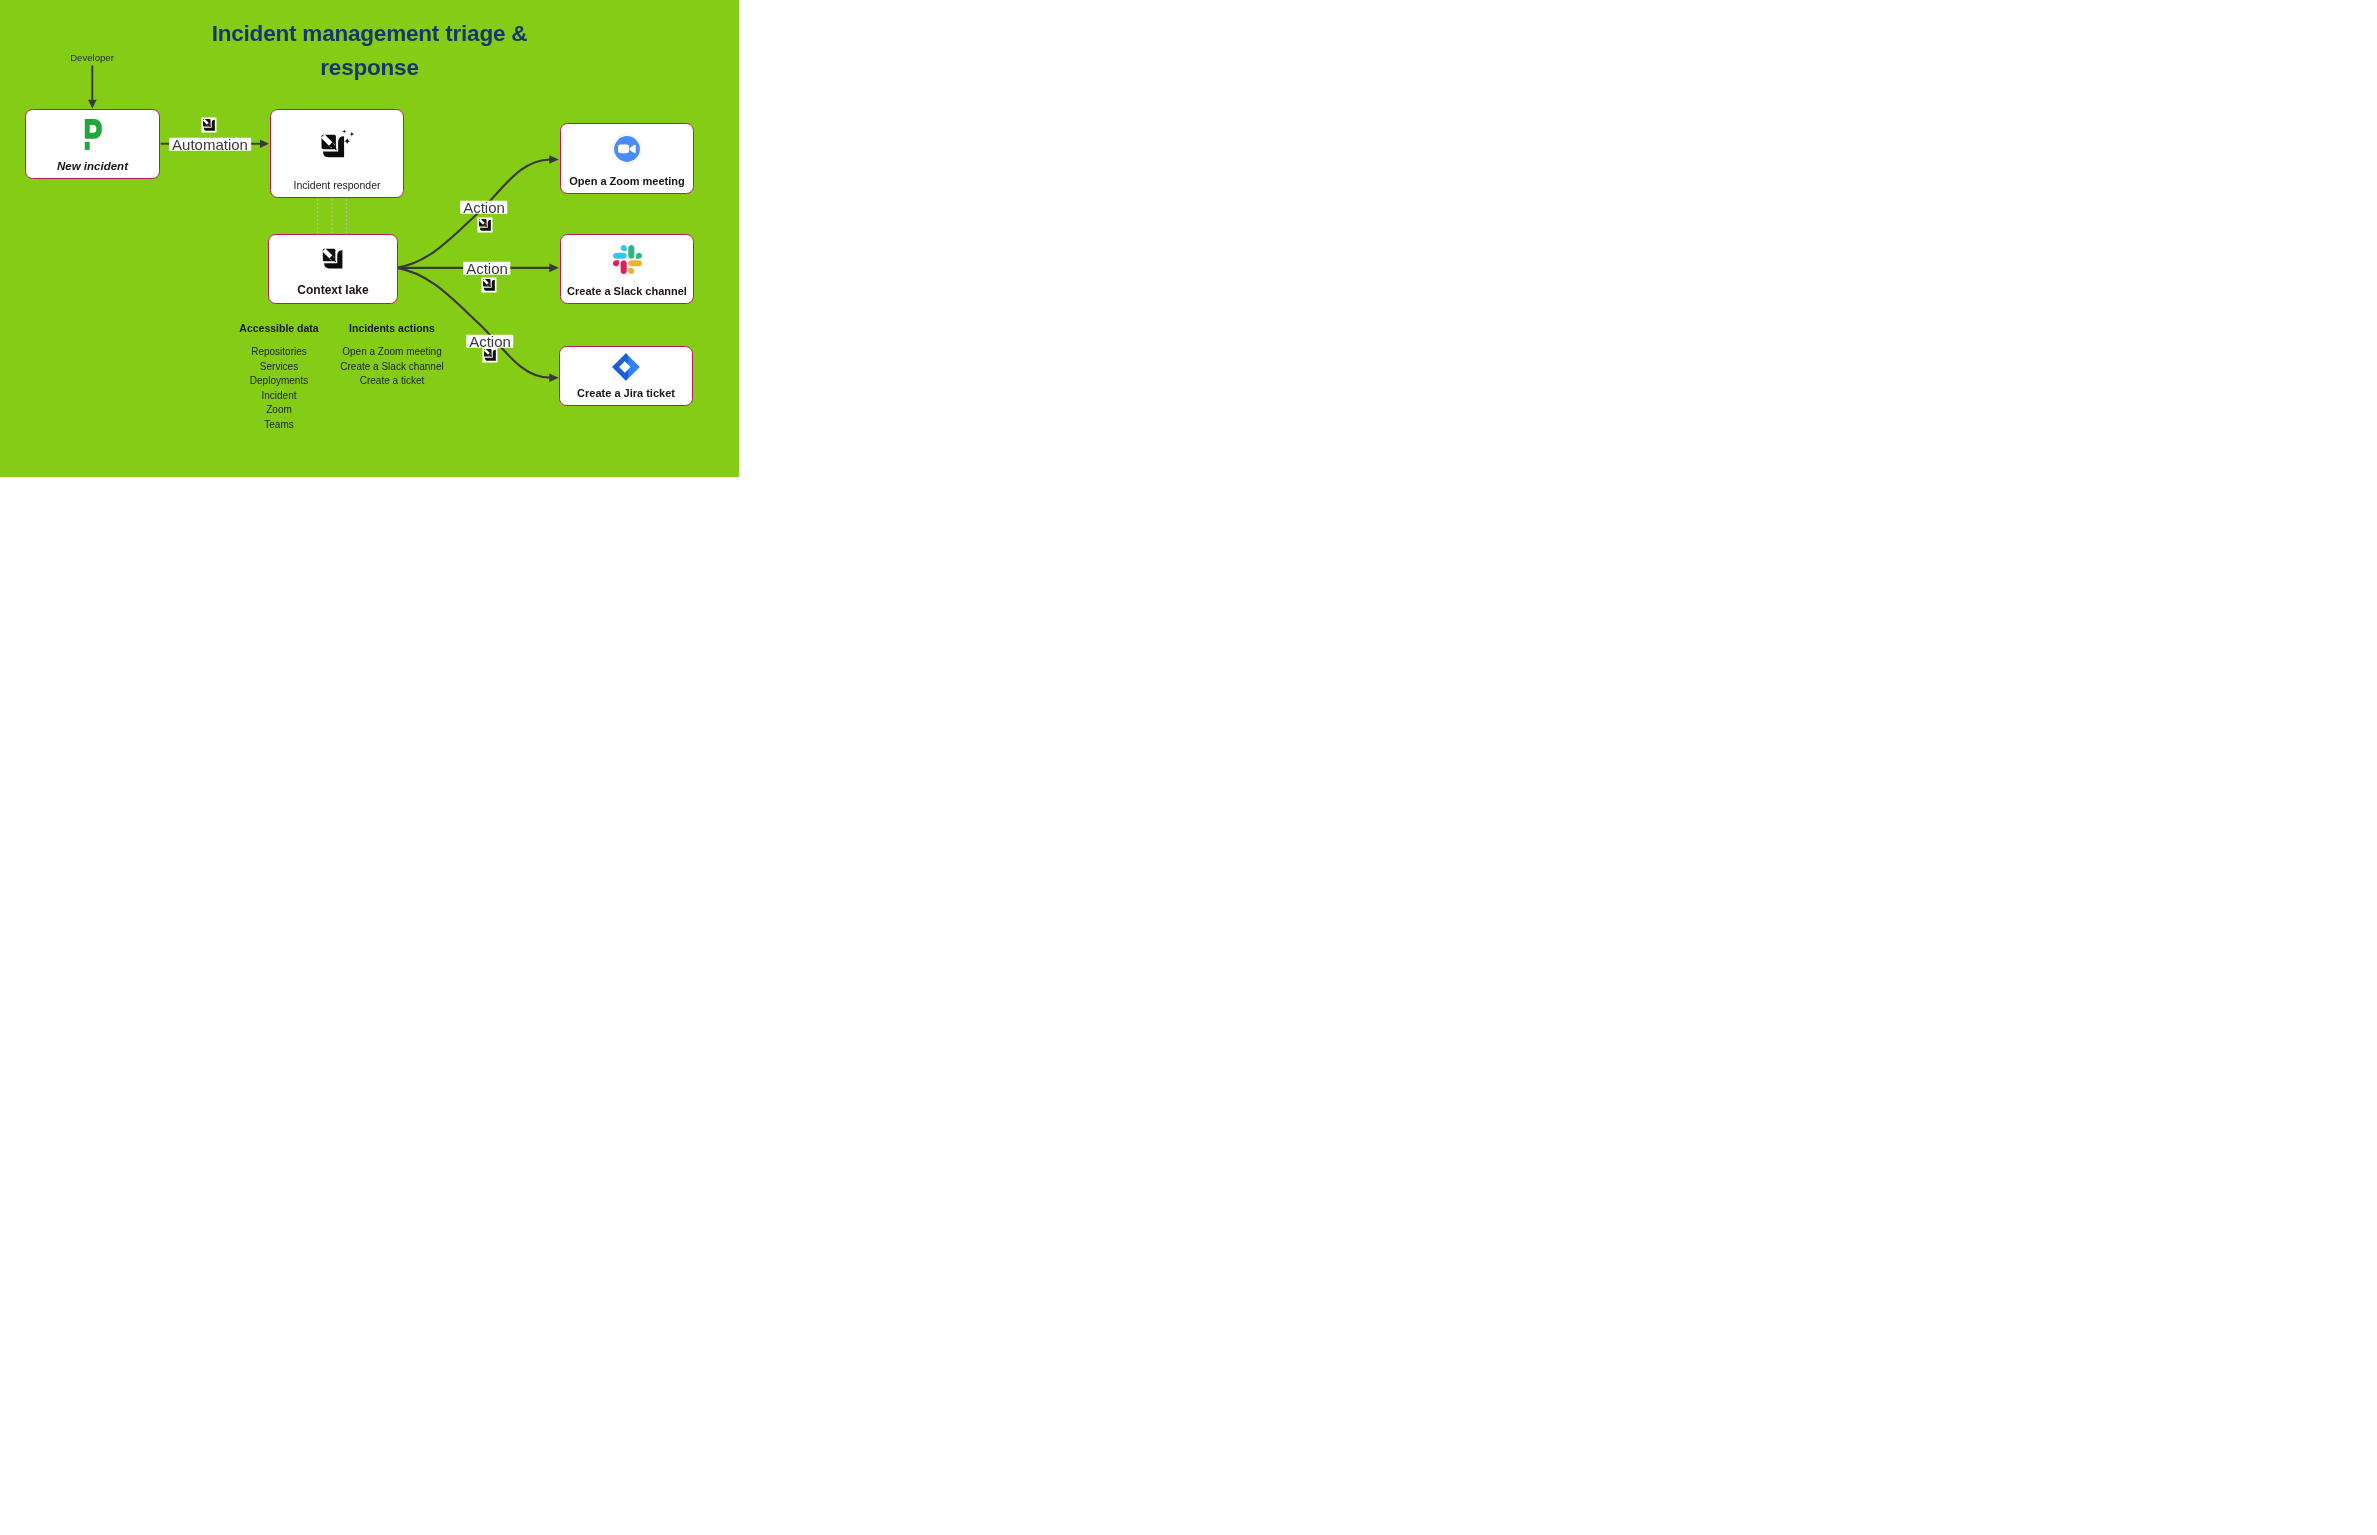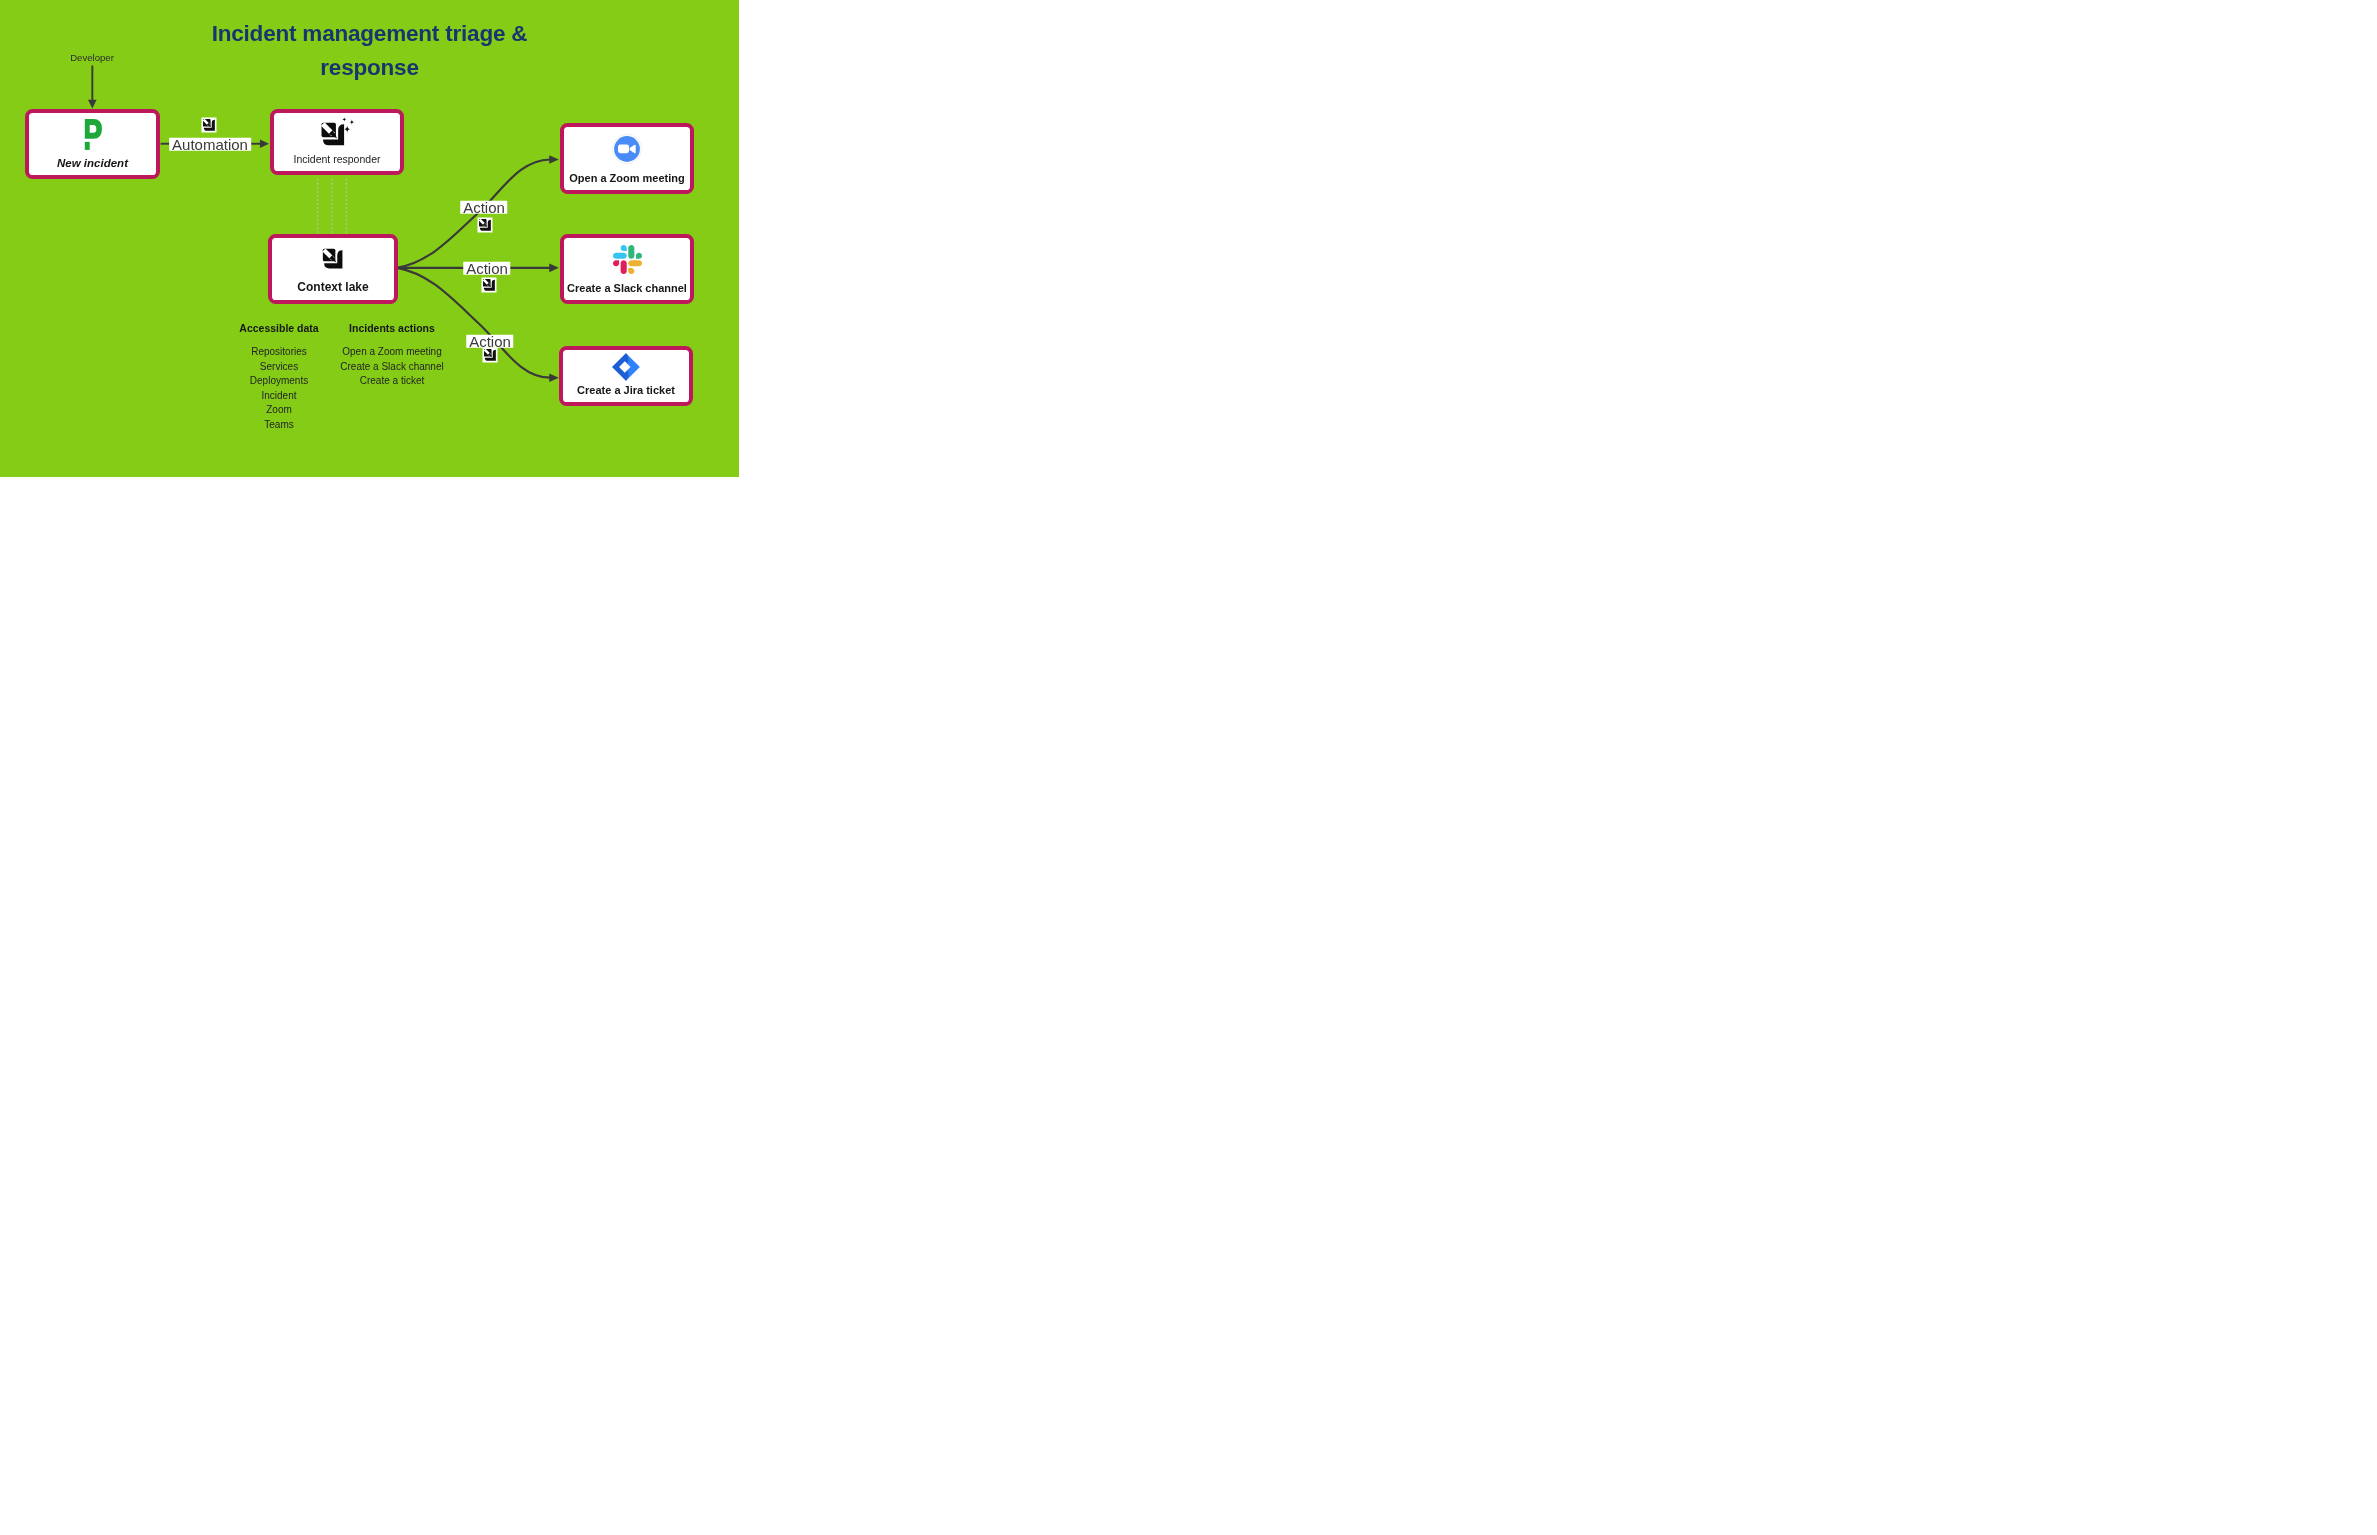--- a/index.html
+++ b/index.html
@@ -9,21 +9,21 @@
   }
   svg{display:block;}
   
   .title{
     position:absolute;top:17px;left:0;width:100%;text-align:center;
     font-size:22.5px;font-weight:bold;color:#17366E;line-height:34px;letter-spacing:-0.2px;
   }
   .title span{display:block;}
   
   .node{
-    position:absolute;background:#fff;border:4px solid #be185d;border-radius:7.6px;
+    position:absolute;background:#fff;border:1px solid #be185d;border-radius:7.6px;
     display:flex;flex-direction:column;align-items:center;justify-content:space-between;
     box-sizing:border-box;
   }
   .node .icon-slot{display:flex;align-items:center;justify-content:center;flex:1;}
   .node .node-label{font-size:11px;font-weight:bold;color:#161616;padding-bottom:6.2px;white-space:nowrap;}
   .node .node-label.italic{font-style:italic;font-size:11.5px;}
   .node .node-label.regular{font-weight:normal;font-size:10.5px;color:#222;}
   .node .node-label.big{font-size:12px;}
   
   .edge-label{
@@ -106,21 +106,21 @@
   <div class="edge-icon" style="left:209px;top:125px;">
     <svg width="13" height="13" viewBox="0 0 100 100">
       <rect x="4" y="4" width="58" height="58" rx="7" fill="#111"></rect>
       <path d="M2 16 L16 2 L58 44 L44 58 Z" fill="#fff"></path>
       <path d="M33 49 L49 33 L67 67 Z" fill="#111"></path>
       <path d="M10 71 L71 71 L71 34 Q71 10 95 10 L95 95 L34 95 Q10 95 10 71 Z" fill="#111"></path>
     </svg>
   </div>
   <div class="edge-label" style="left:210px;top:144px;">Automation</div>
 
-  <div class="node" style="left:270px;top:109px;width:134px;height:66px;">
+  <div class="node" style="left:270px;top:109px;width:134px;height:89px;">
     <div class="icon-slot">
       <svg width="35" height="31" viewBox="0 0 134 114">
         <g transform="translate(2,16) scale(0.95)">
           <rect x="4" y="4" width="58" height="58" rx="7" fill="#0c0c0c"></rect>
           <path d="M2 16 L16 2 L58 44 L44 58 Z" fill="#fff"></path>
           <path d="M33 49 L49 33 L67 67 Z" fill="#0c0c0c"></path>
           <path d="M10 71 L71 71 L71 34 Q71 10 95 10 L95 95 L34 95 Q10 95 10 71 Z" fill="#0c0c0c"></path>
         </g>
         <path d="M104 29 Q104 44 119 44 Q104 44 104 59 Q104 44 89 44 Q104 44 104 29 Z" fill="#0c0c0c"></path>
         <path d="M122 6 Q122 17 133 17 Q122 17 122 28 Q122 17 111 17 Q122 17 122 6 Z" fill="#0c0c0c"></path>

